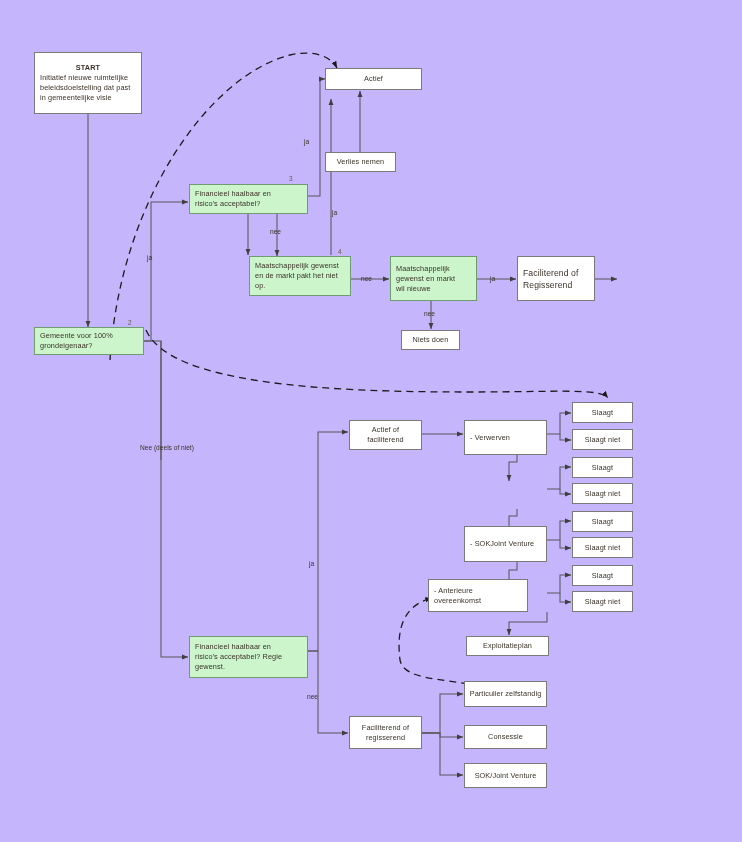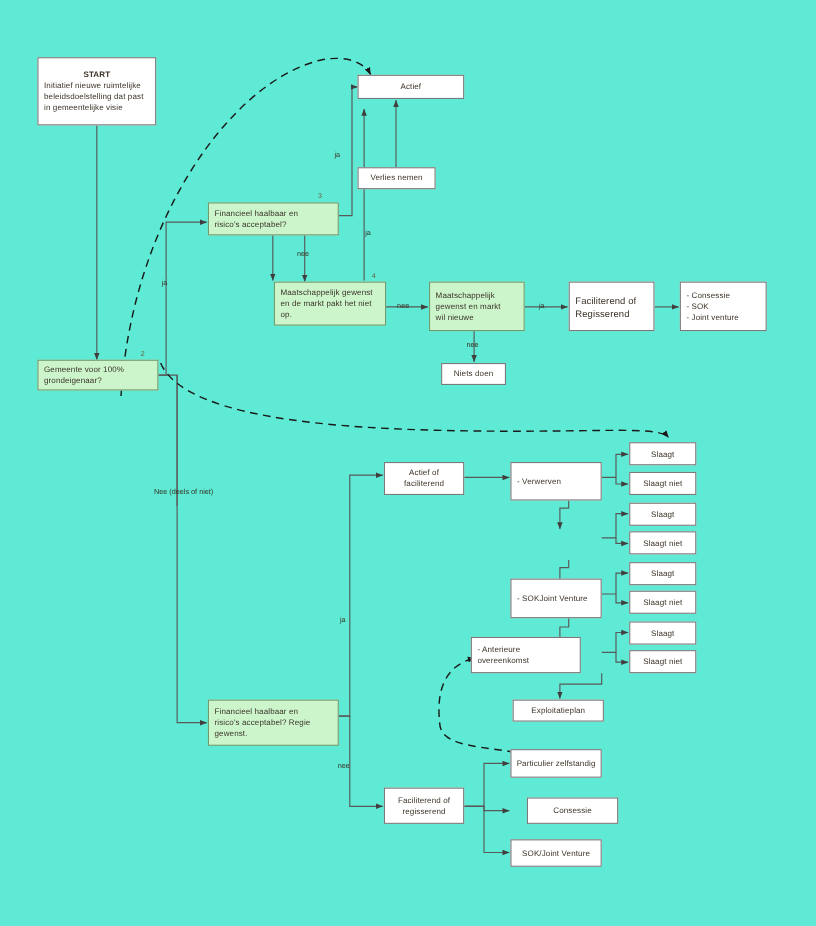--- a/index.html
+++ b/index.html
@@ -1,17 +1,17 @@
 <!DOCTYPE html>
 <html><head>
 <meta charset="utf-8">
 <style>
   html,body{margin:0;padding:0;background:#ffffff;}
   body{font-family:"Liberation Sans", sans-serif;}
-  #canvas{position:relative;width:742px;height:842px;background:#5eead4;overflow:hidden;}
+  #canvas{position:relative;width:742px;height:842px;background:#c4b5fd;overflow:hidden;}
   .node{position:absolute;box-sizing:border-box;border:1px solid #7a7a7a;
         display:flex;align-items:center;color:#3b3226;font-size:7.3px;line-height:10px;
         letter-spacing:.1px;}
   .node.green{background:#ccf5cc;border:1px solid #6f9c6f;}
   .node.white{background:#ffffff;border:1px solid #7a7a7a;}
   .node .txt{display:block;width:100%;padding:0 5px;}
   .node.ctr .txt{text-align:center;padding:0 3px;}
   .node.lft .txt{text-align:left;}
   .node.big{font-size:8.6px;line-height:12px;}
   .label{position:absolute;color:#3b3226;font-size:6.6px;line-height:8px;white-space:nowrap;}
@@ -143,27 +143,20 @@
     </span>
   </div>
 
   <div class="node white lft big" style="left:517px;top:256px;width:78px;height:45px;">
     <span class="txt">
       <span style="display:block;">Faciliterend of</span>
       <span style="display:block;">Regisserend</span>
     </span>
   </div>
 
-  <div class="node white lft" style="left:618px;top:256px;width:79px;height:45px;">
-    <span class="txt">
-      <span style="display:block;">- Consessie</span>
-      <span style="display:block;">- SOK</span>
-      <span style="display:block;">- Joint venture</span>
-    </span>
-  </div>
 
   <div class="node white ctr" style="left:401px;top:330px;width:59px;height:20px;">
     <span class="txt">Niets doen</span>
   </div>
 
   <div class="node white ctr" style="left:349px;top:420px;width:73px;height:30px;">
     <span class="txt">
       <span style="display:block;">Actief of</span>
       <span style="display:block;">faciliterend</span>
     </span>
@@ -198,21 +191,21 @@
     <span class="txt">
       <span style="display:block;">Faciliterend of</span>
       <span style="display:block;">regisserend</span>
     </span>
   </div>
 
   <div class="node white ctr" style="left:464px;top:681px;width:83px;height:26px;">
     <span class="txt">Particulier zelfstandig</span>
   </div>
 
-  <div class="node white ctr" style="left:479px;top:725px;width:83px;height:24px;">
+  <div class="node white ctr" style="left:464px;top:725px;width:83px;height:24px;">
     <span class="txt">Consessie</span>
   </div>
 
   <div class="node white ctr" style="left:464px;top:763px;width:83px;height:25px;">
     <span class="txt">SOK/Joint Venture</span>
   </div>
 
   <div class="node white ctr" style="left:572px;top:402px;width:61px;height:21px;">
     <span class="txt">Slaagt</span>
   </div>

